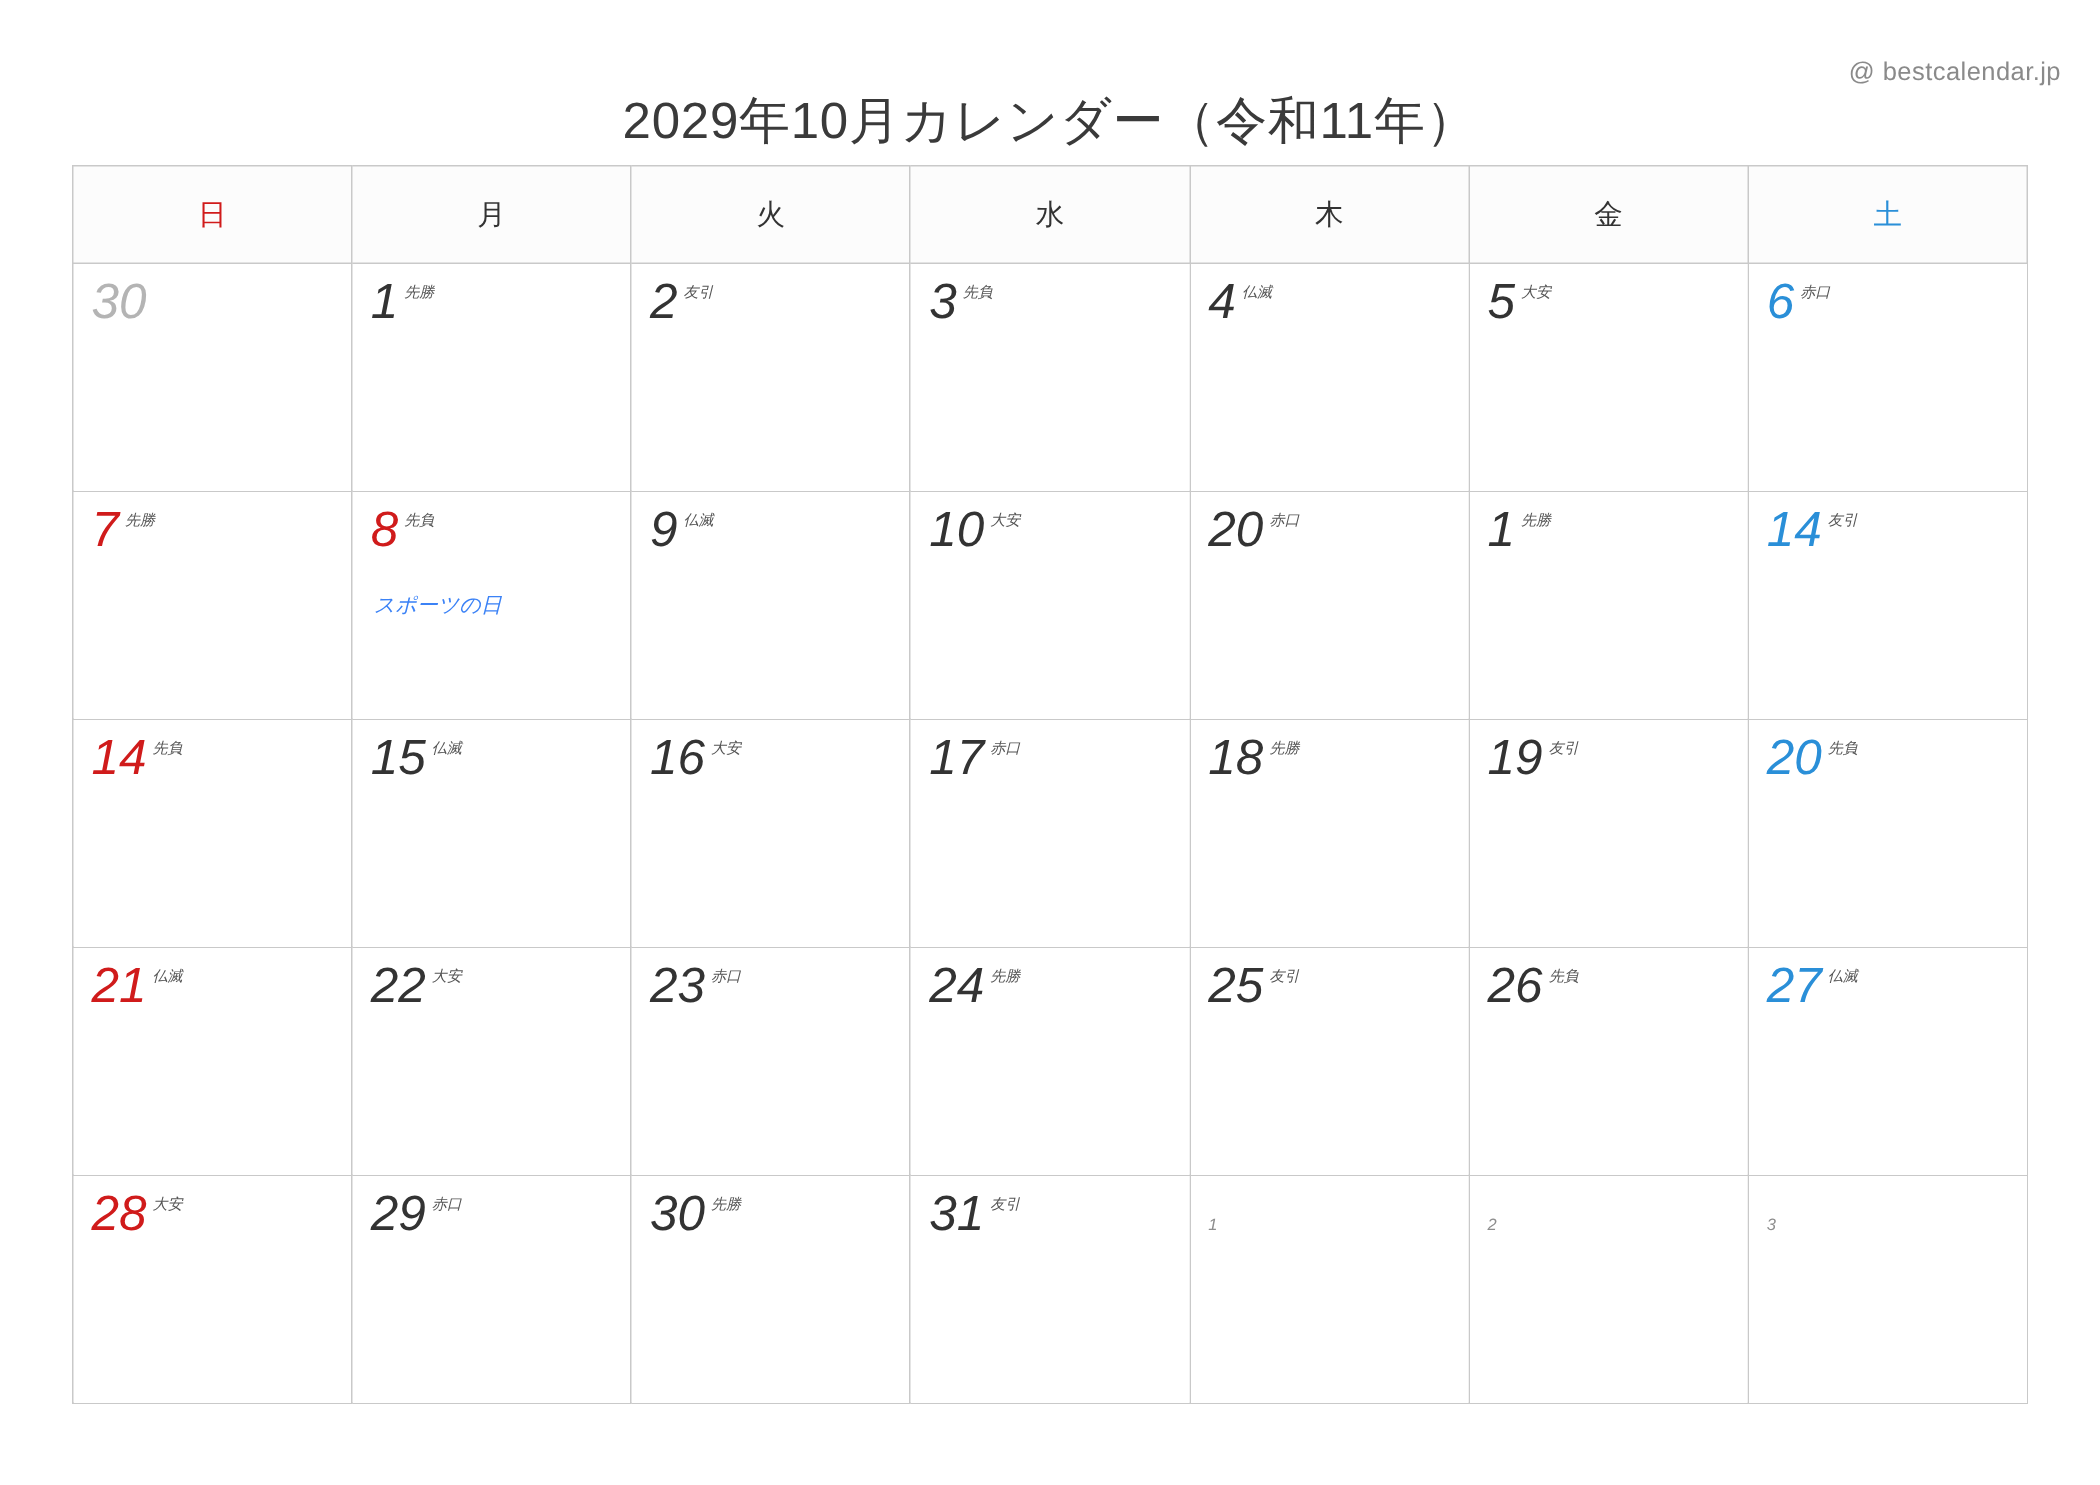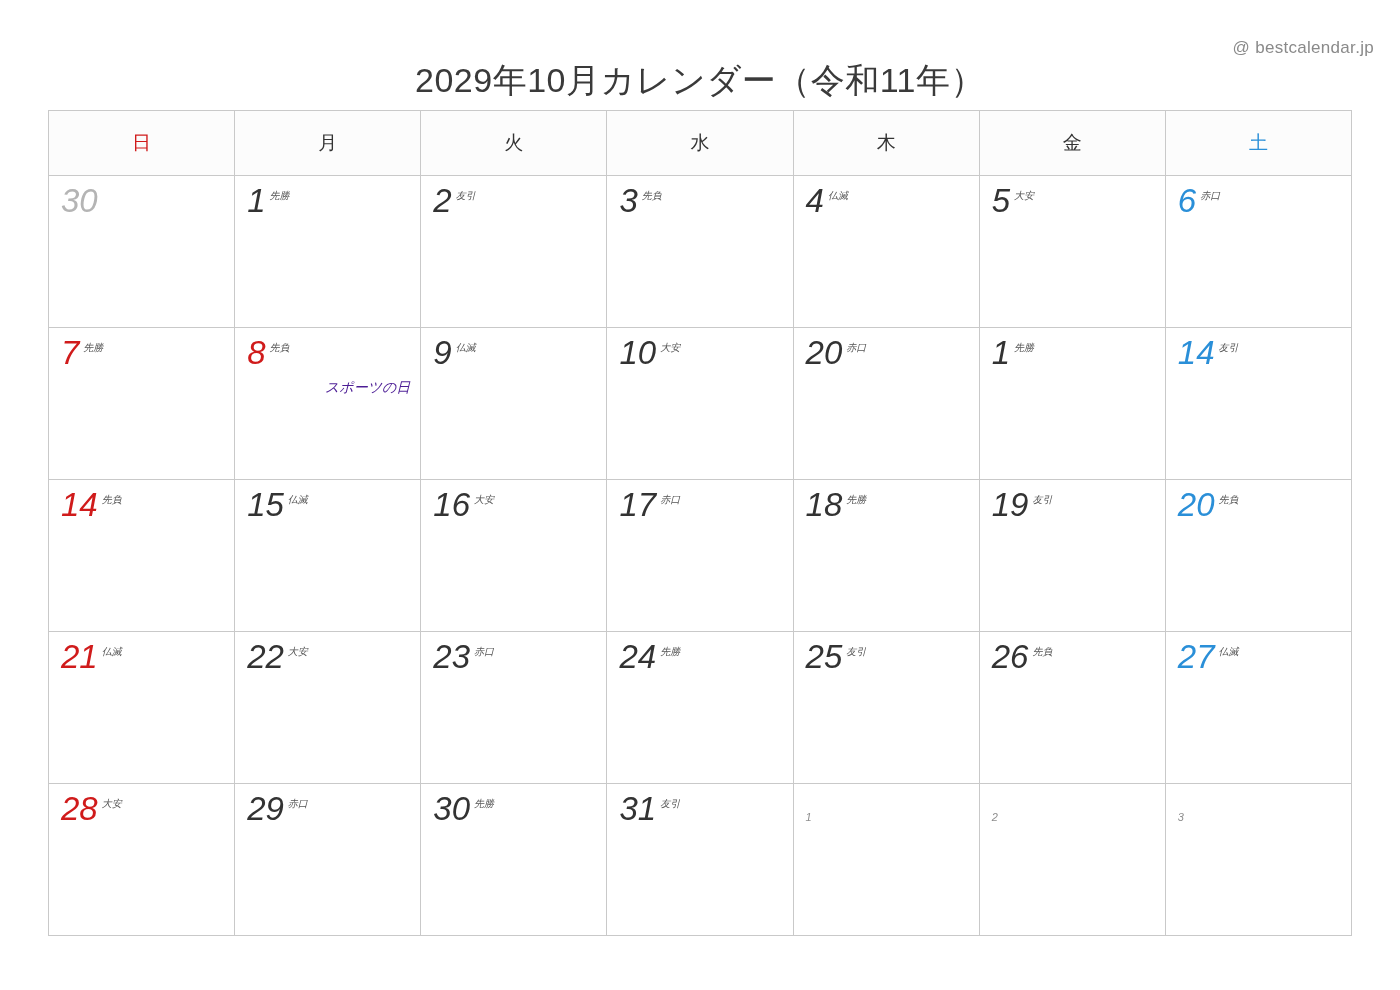--- a/index.html
+++ b/index.html
@@ -79,25 +79,24 @@
     color: #555555;
     display: inline-block;
     vertical-align: top;
     margin-left: 4px;
     margin-top: 7px;
     text-align: center;
   }
   .rokuyo.out { color: #cfcfcf; }
   .holiday-name {
     font-size: 14px;
-    color: #4c1d95;
-    margin-top: 10px;
+    color: #3b82f6;
+    margin-top: 26px;
     padding-left: 2px;
     line-height: 1.2;
-    text-align: right;
   }
   .nextnum {
     font-size: 11px;
     color: #8d8d8d;
     display: inline-block;
     vertical-align: top;
     margin-top: 20px;
   }
 </style>
 </head>

